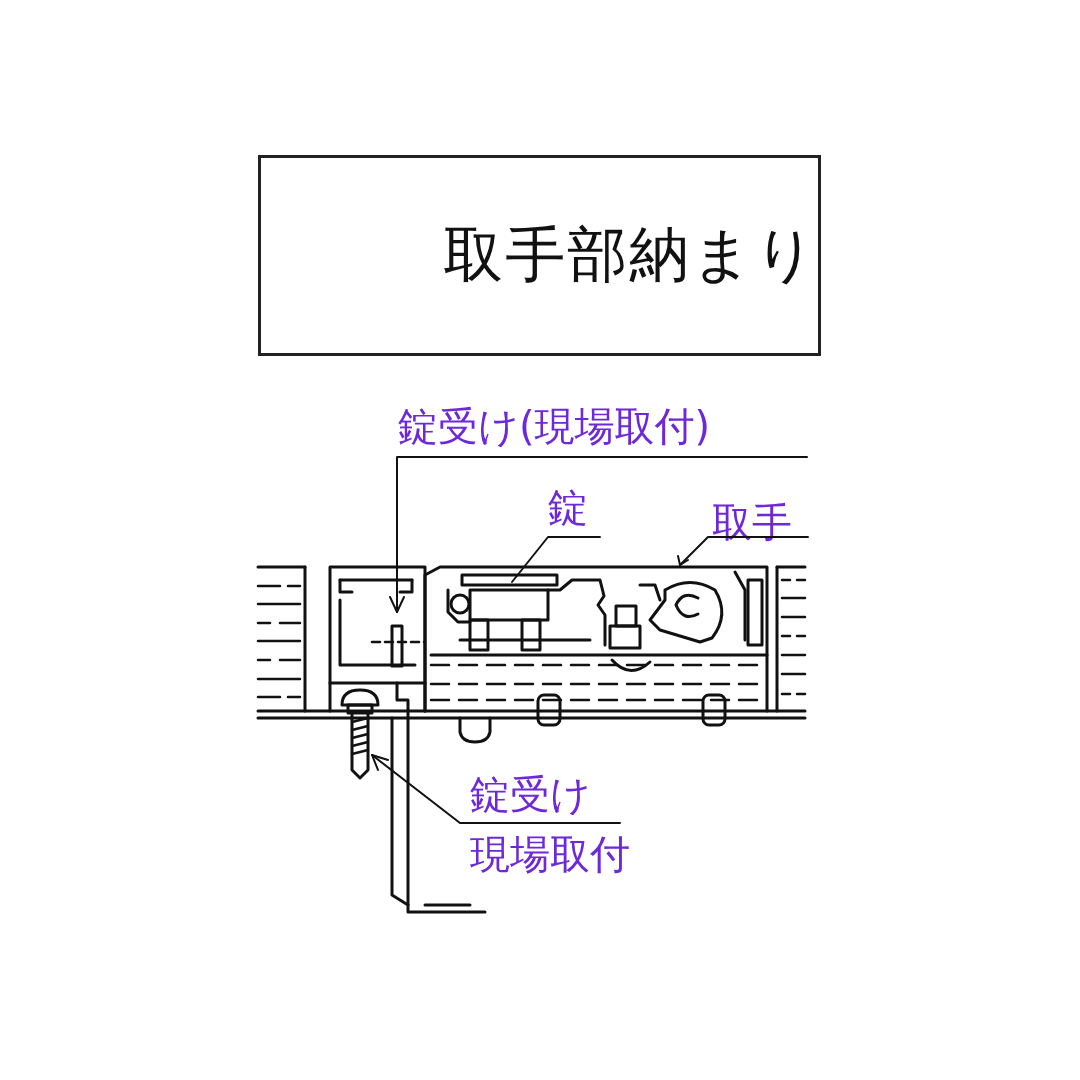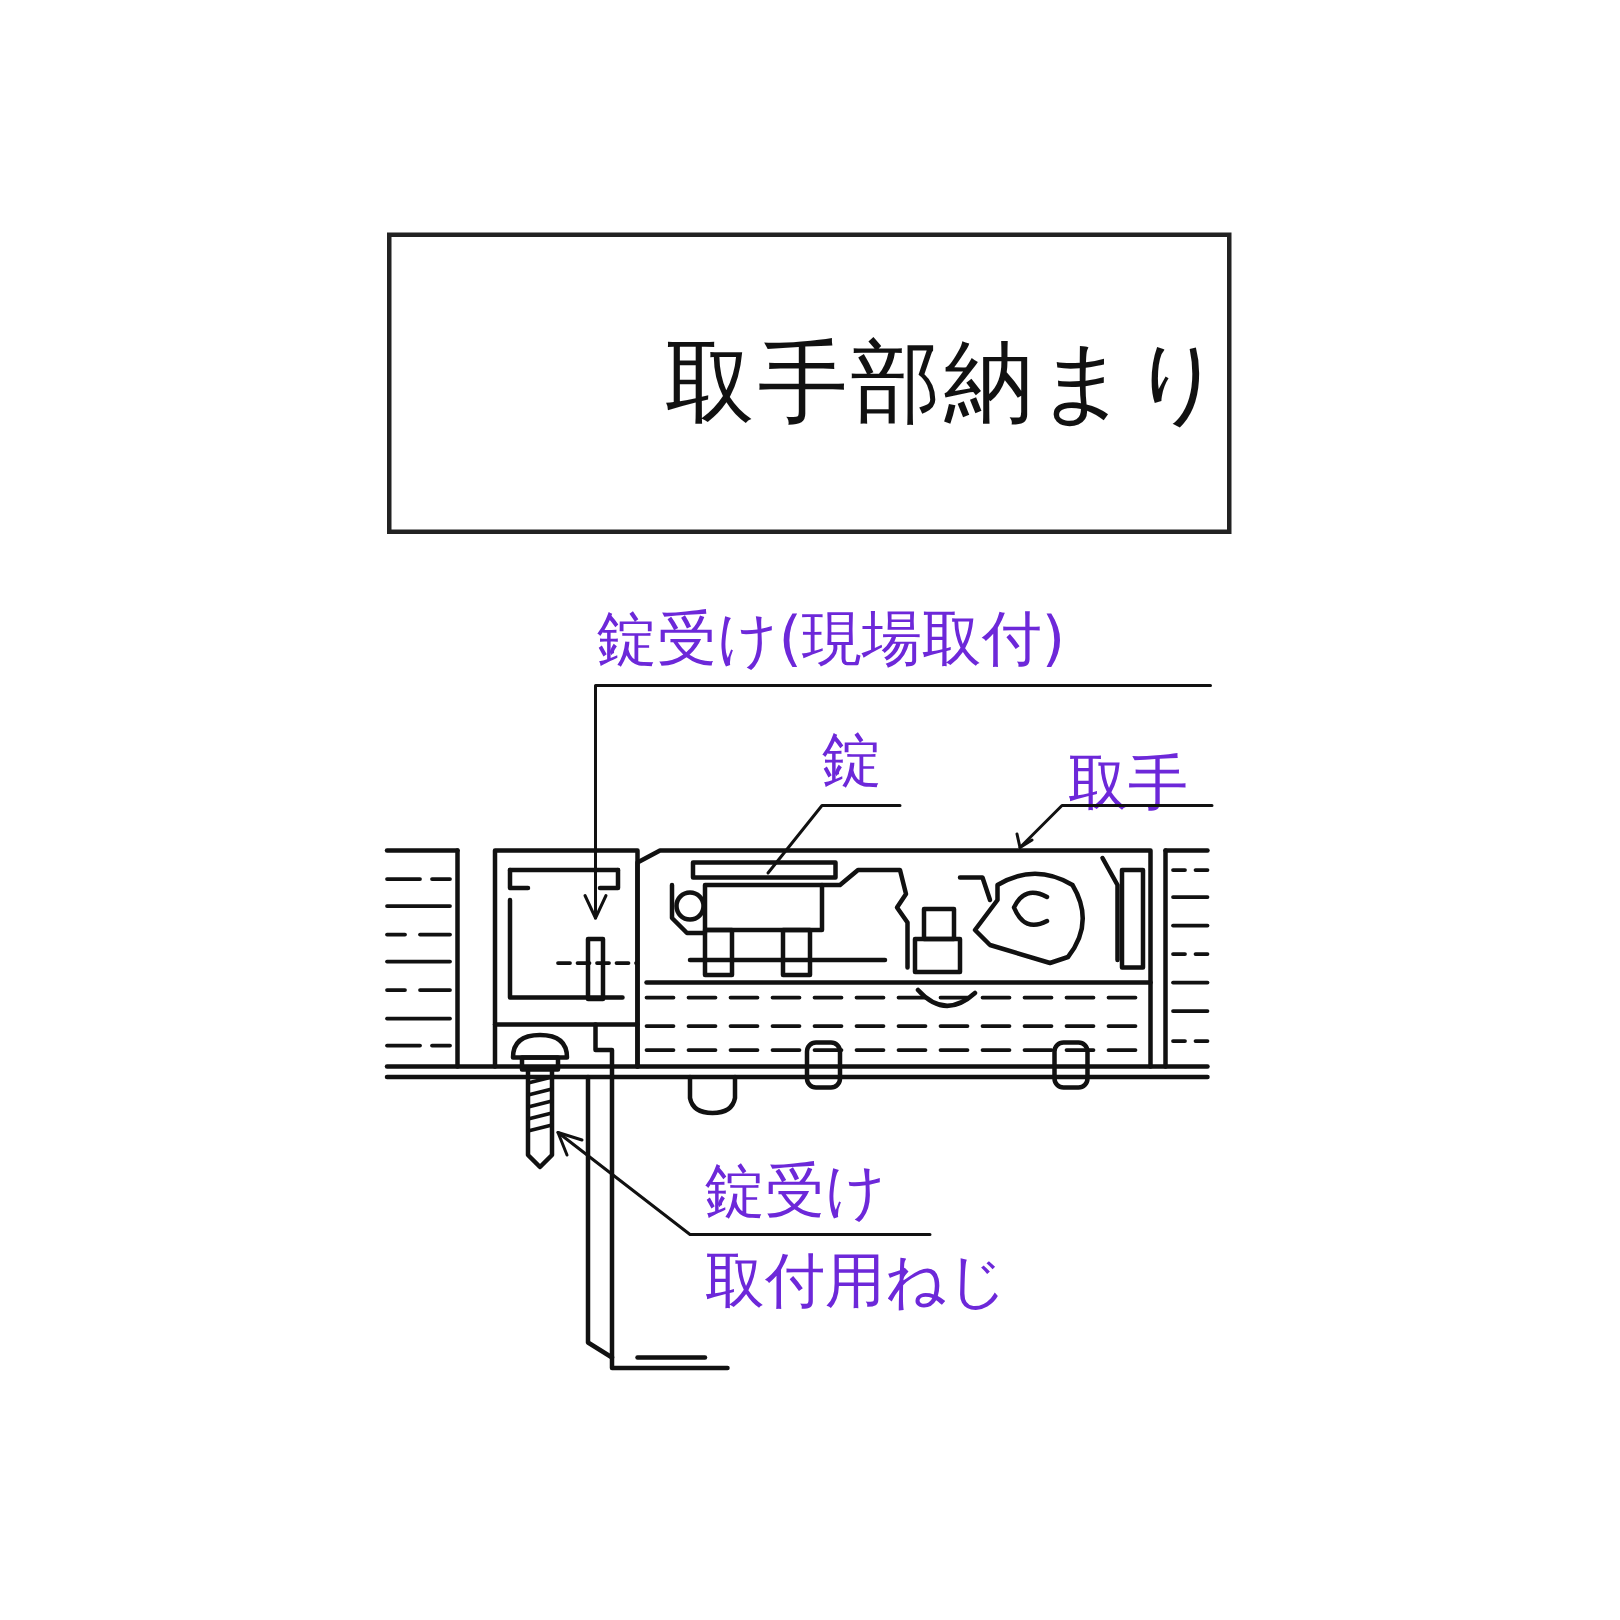--- a/index.html
+++ b/index.html
@@ -16,21 +16,21 @@
 <body>
 
 <div class="title-box">
   <span class="title-text">取手部納まり</span>
 </div>
 
 <span class="label" style="left:398px; top:406px;">錠受け(現場取付)</span>
 <span class="label" style="left:548px; top:487px;">錠</span>
 <span class="label" style="left:712px; top:487px;margin-top:15px;">取手</span>
 <span class="label" style="left:470px; top:774px;">錠受け</span>
-<span class="label" style="left:470px; top:834px;">取付用ねじ</span>
+<span class="label" style="left:470px; top:834px;">現場取付</span>
 
 <svg class="drawing" width="1080" height="1080" viewBox="0 0 1080 1080" fill="none" stroke="#111" stroke-width="3" stroke-linecap="round" stroke-linejoin="round">
 
   <g stroke-width="2">
     <polyline points="807,457 397,457 397,612"></polyline>
     <polyline points="390,597 397,612 404,597"></polyline>
     <polyline points="600,537 548,537 512,582"></polyline>
     <polyline points="808,537 708,537 680,565"></polyline>
     <polyline points="678,556 680,565 688,560"></polyline>
     <polyline points="620,823 460,823 372,755"></polyline>

